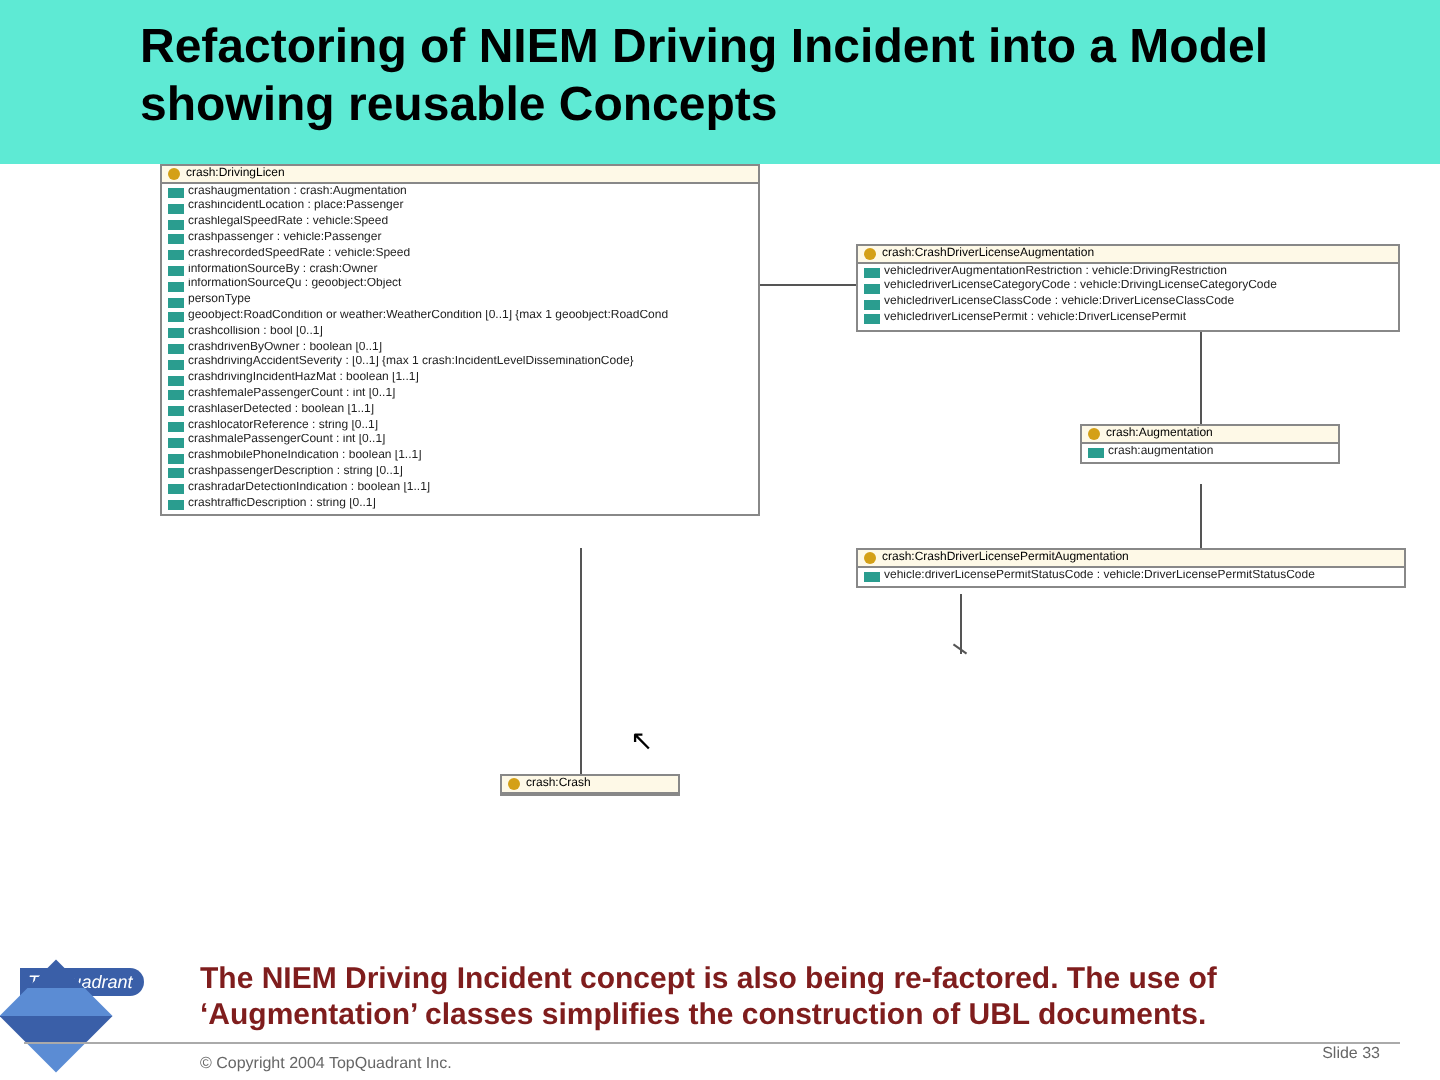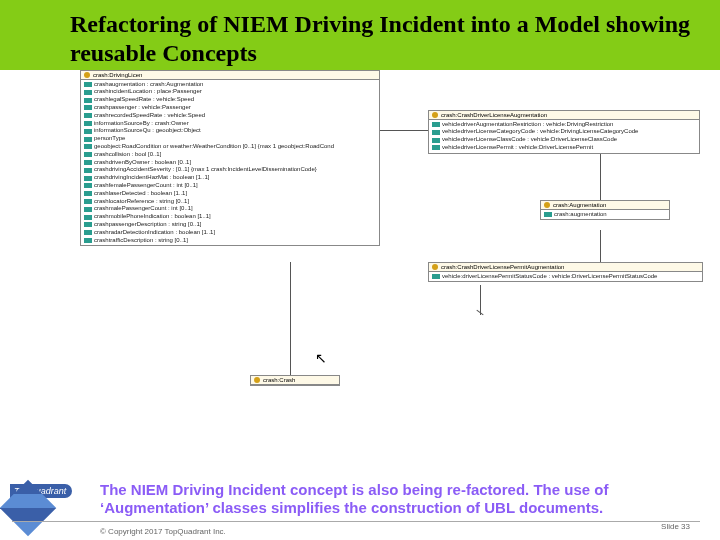--- a/index.html
+++ b/index.html
@@ -1,33 +1,33 @@
 <!DOCTYPE html>
 <html><head>
 <meta charset="utf-8">
 <style>
   * { box-sizing: border-box; margin: 0; padding: 0; }
   body { width: 720px; height: 540px; font-family: Arial, sans-serif; background: #fff; overflow: hidden; position: relative; }
-  .header { background: #84cc16; padding: 10px 20px 2px 70px; font-family: Liberation Serif, serif; }
+  .header { background: #5eead4; padding: 10px 20px 14px 70px; }
   .header h1 { font-size: 24px; font-weight: bold; color: #000; line-height: 1.2; }
   .diagram { position: relative; width: 100%; height: 360px; background: #fff; }
   .class-box { position: absolute; background: #fff; border: 1px solid #888; font-size: 6px; }
   .class-header { background: #fef9e7; padding: 1px 3px; border-bottom: 1px solid #888; display: flex; align-items: center; gap: 3px; }
   .dot-orange { width: 6px; height: 6px; background: #d4a017; border-radius: 50%; display: inline-block; flex-shrink: 0; }
   .class-body { padding: 1px 0; }
   .attr-row { display: flex; align-items: center; padding: 0 3px; gap: 2px; white-space: nowrap; overflow: hidden; line-height: 1.3; }
   .attr-icon { width: 8px; height: 5px; background: #2a9d8f; display: inline-block; flex-shrink: 0; }
   .attr-text { font-size: 6px; color: #222; }
   .conn { position: absolute; background: #555; }
   .cursor { position: absolute; font-size: 14px; color: #000; }
   .footer { position: absolute; bottom: 0; left: 0; right: 0; height: 100px; }
   .footer-band { position: absolute; left: 0; bottom: 12px; width: 98px; height: 40px; display: flex; align-items: center; }
   .logo-diamond { width: 40px; height: 40px; background: linear-gradient(135deg,#3a5fa8 25%,#5b8cd4 25% 50%,#3a5fa8 50% 75%,#5b8cd4 75%); transform: rotate(45deg); margin-left: 8px; }
   .logo-text { position: absolute; left: 10px; top: -4px; background: #3a5fa8; color: #fff; font-size: 9px; font-style: italic; padding: 2px 6px 2px 4px; border-radius: 0 10px 10px 0; }
-  .footer-text { position: absolute; left: 100px; right: 30px; bottom: 22px; font-size: 15px; font-weight: bold; color: #8b5cf6; line-height: 1.25; margin-top: 45px; }
+  .footer-text { position: absolute; left: 100px; right: 30px; bottom: 22px; font-size: 15px; font-weight: bold; color: #7f1d1d; line-height: 1.25; margin-top: 45px; }
   .footer-line { position: absolute; left: 12px; right: 20px; bottom: 18px; height: 1px; background: #aaa; }
   .copyright { position: absolute; left: 100px; bottom: 4px; font-size: 8px; color: #666; }
   .slidenum { position: absolute; right: 30px; bottom: 9px; font-size: 8px; color: #666; }
 </style>
 </head>
 <body>
 
 <div class="header">
   <h1>Refactoring of NIEM Driving Incident into a Model showing reusable Concepts</h1>
 </div>
@@ -196,15 +196,15 @@
 
 </div>
 
 <div class="footer">
   <div class="footer-band">
     <span class="logo-text">TopQuadrant</span>
     <div class="logo-diamond"></div>
   </div>
   <div class="footer-text">The NIEM Driving Incident concept is also being re-factored. The use of ‘Augmentation’ classes simplifies the construction of UBL documents.</div>
   <div class="footer-line"></div>
-  <div class="copyright">© Copyright 2017 TopQuadrant Inc.</div>
+  <div class="copyright">© Copyright 2004 TopQuadrant Inc.</div>
   <div class="slidenum">Slide 33</div>
 </div>
 
 </body></html>

